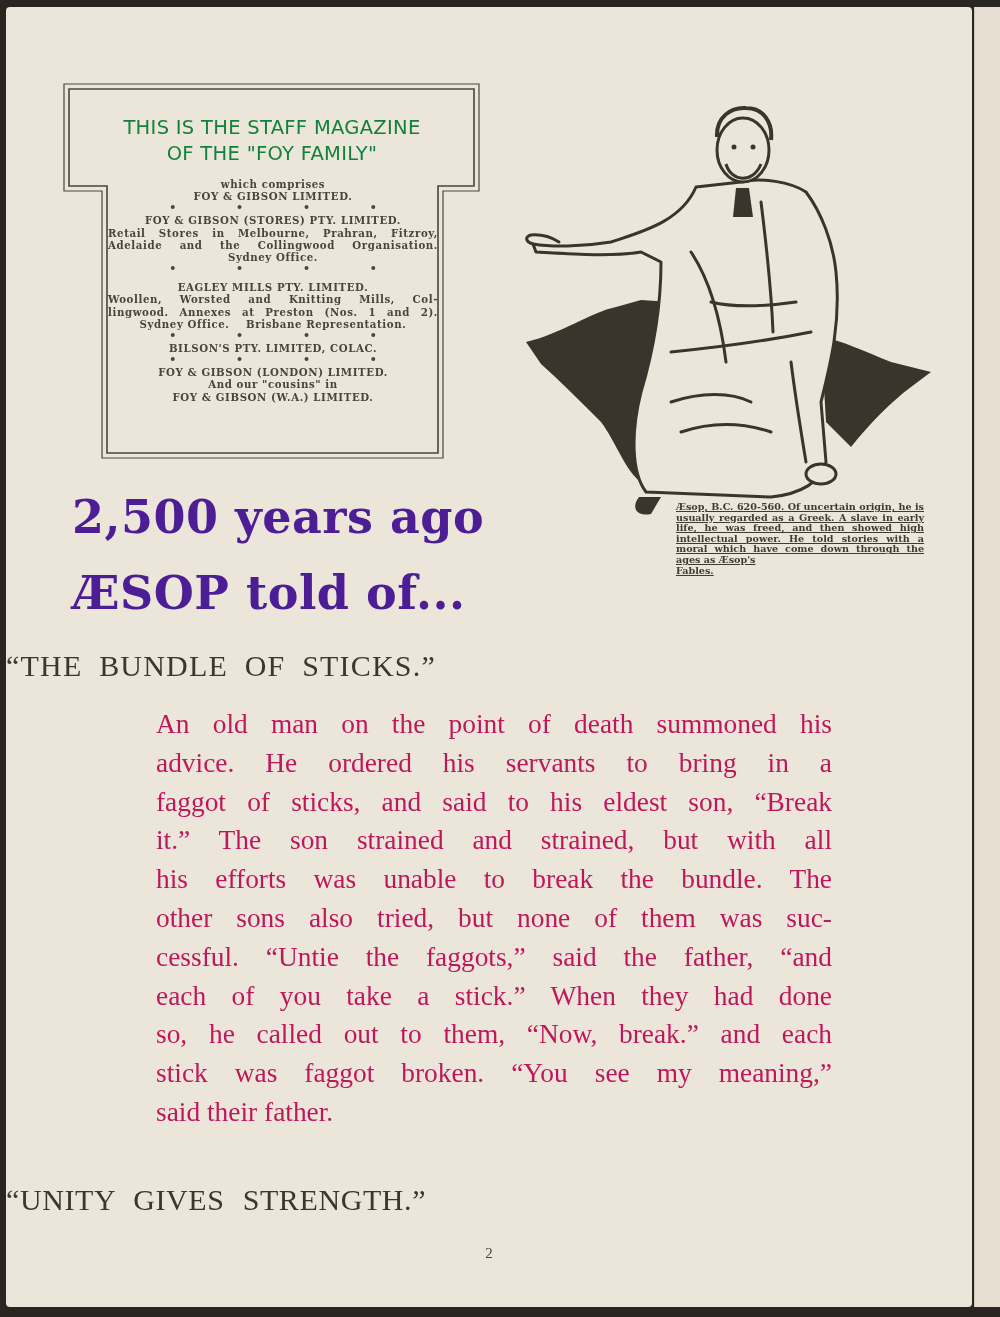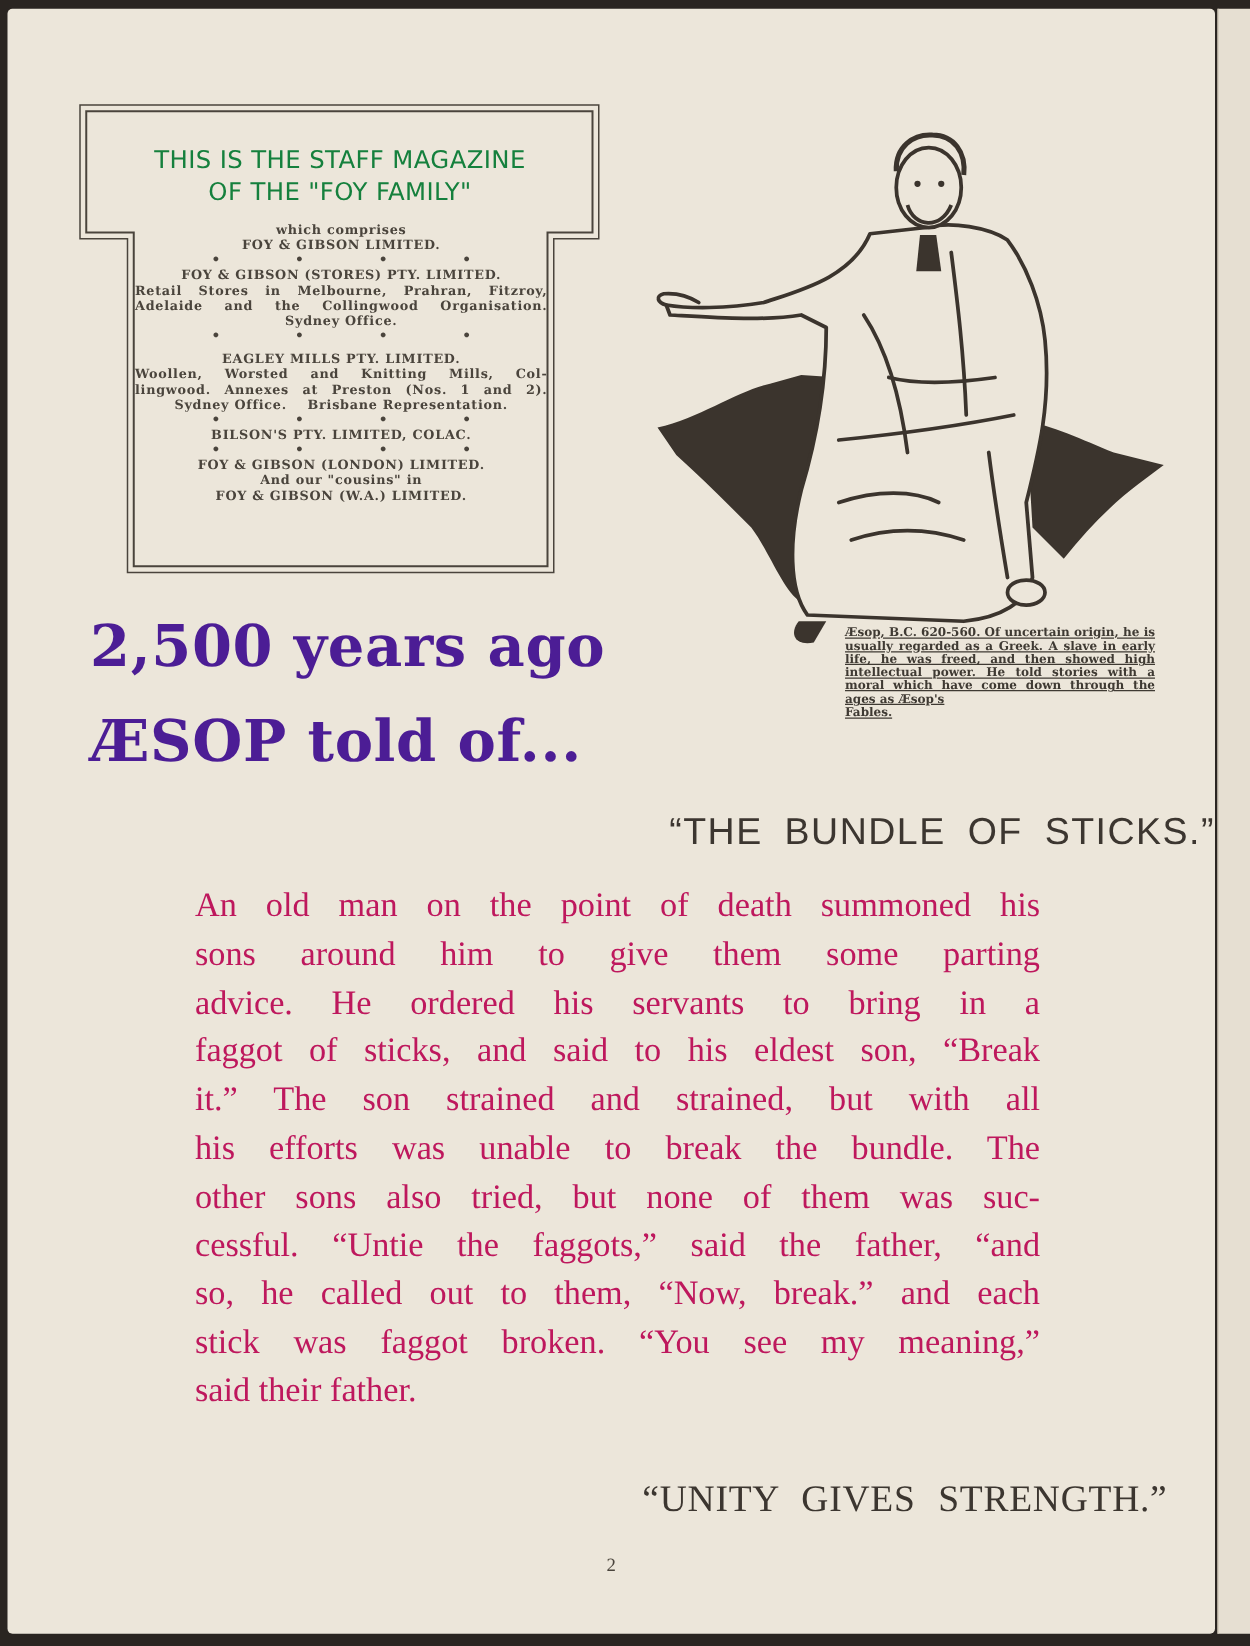--- a/index.html
+++ b/index.html
@@ -66,36 +66,35 @@
     position: absolute; left: 670px; top: 495px; width: 248px;
     font-family: "DejaVu Serif", serif; font-weight: bold;
     font-size: 9.6px; line-height: 10.6px; color: #3f3a33;
     text-align: justify;
     text-decoration: underline;
   }
   .caption .last { display: block; }
 
   
   .story-title {
-    position: absolute; left: 0; top: 642px; width: 966px; text-align: right;
-    font-family: Liberation Sans, sans-serif; font-size: 30px; letter-spacing: 1.2px;
+    position: absolute; left: 0; top: 642px; width: 966px; text-align: left;
+    font-family: Liberation Serif, serif; font-size: 30px; letter-spacing: 1.2px;
     color: #3c3630; word-spacing: 8px;
   }
   .story-body {
     position: absolute; left: 150px; top: 698px; width: 676px;
     font-family: "Liberation Serif", serif; font-size: 27.4px; line-height: 38.8px;
     color: #be185d;
   }
   .story-body .ln { display: block; text-align: justify; text-align-last: justify; white-space: nowrap; }
   .story-body .ln.end { text-align-last: left; }
   .moral {
-    position: absolute; left: 0; top: 1176px; width: 916px; text-align: right;
+    position: absolute; left: 0; top: 1176px; width: 916px; text-align: left;
     font-family: "Liberation Serif", serif; font-size: 30px; letter-spacing: 0.6px; word-spacing: 10px;
     color: #3c3630;
-    padding-left: 12px;
   }
   .page-number {
     position: absolute; left: 0; top: 1238px; width: 966px; text-align: center;
     font-family: "Liberation Serif", serif; font-size: 15px; color: #4a443c;
   }
 </style>
 </head>
 <body>
 
 <div class="page">
@@ -174,27 +173,27 @@
 
   <div class="caption">
     <span>Æsop, B.C. 620-560. Of uncertain origin, he is usually regarded as a Greek. A slave in early life, he was freed, and then showed high intellectual power. He told stories with a moral which have come down through the ages as Æsop's</span>
     <span class="last">Fables.</span>
   </div>
 
   <div class="story-title">“THE BUNDLE OF STICKS.”</div>
 
   <div class="story-body">
     <span class="ln">An old man on the point of death summoned his</span>
-    <span class="ln">sons around him to give them some parting</span>
     <span class="ln">advice.  He ordered his servants to bring in a</span>
     <span class="ln">faggot of sticks, and said to his eldest son, “Break</span>
     <span class="ln">it.”  The son strained and strained, but with all</span>
     <span class="ln">his efforts was unable to break the bundle.  The</span>
     <span class="ln">other sons also tried, but none of them was suc-</span>
     <span class="ln">cessful.  “Untie the faggots,” said the father, “and</span>
+    <span class="ln">each of you take a stick.”  When they had done</span>
     <span class="ln">so, he called out to them, “Now, break.” and each</span>
     <span class="ln">stick was faggot broken.  “You see my meaning,”</span>
     <span class="ln end">said their father.</span>
   </div>
 
   <div class="moral">“UNITY GIVES STRENGTH.”</div>
 
   <div class="page-number">2</div>
 </div>
 

